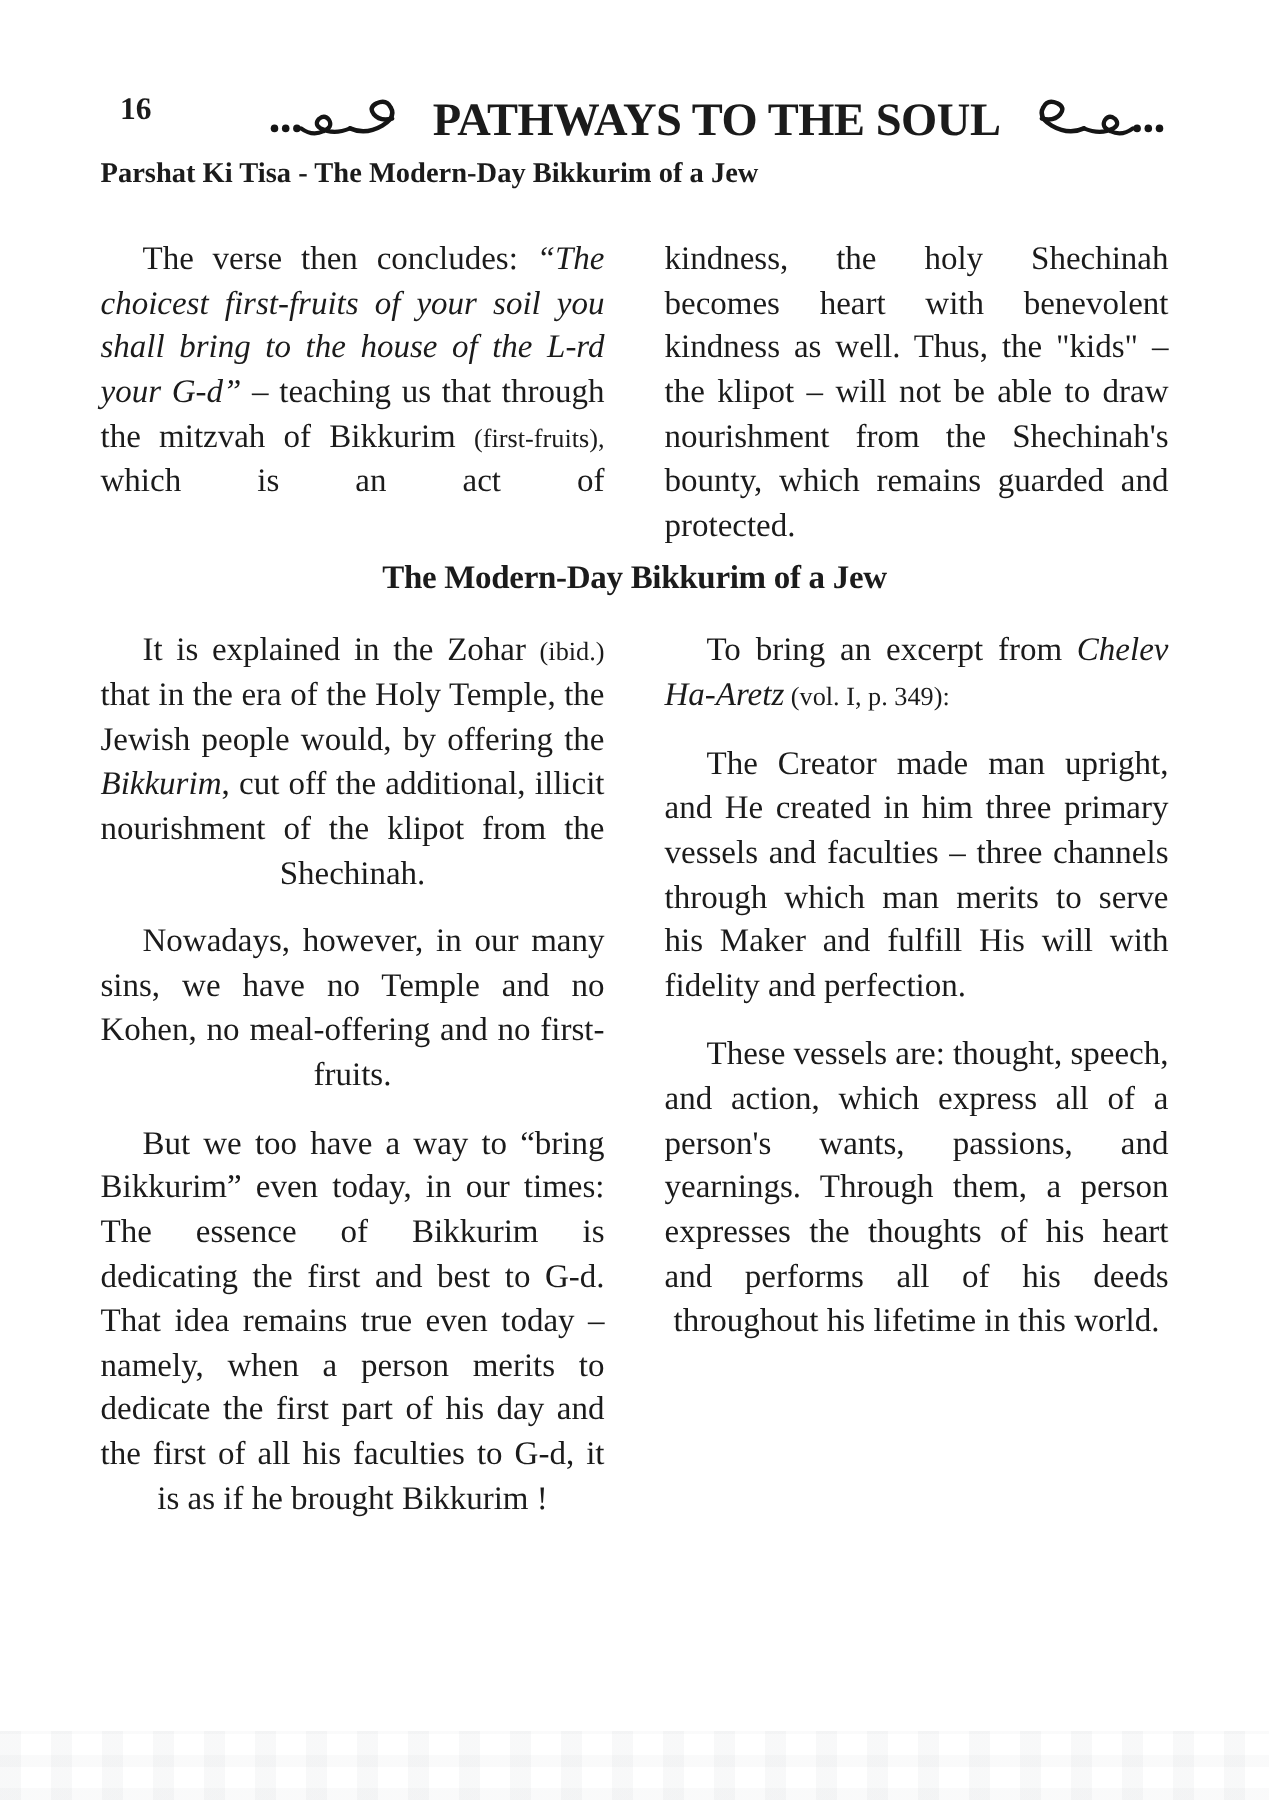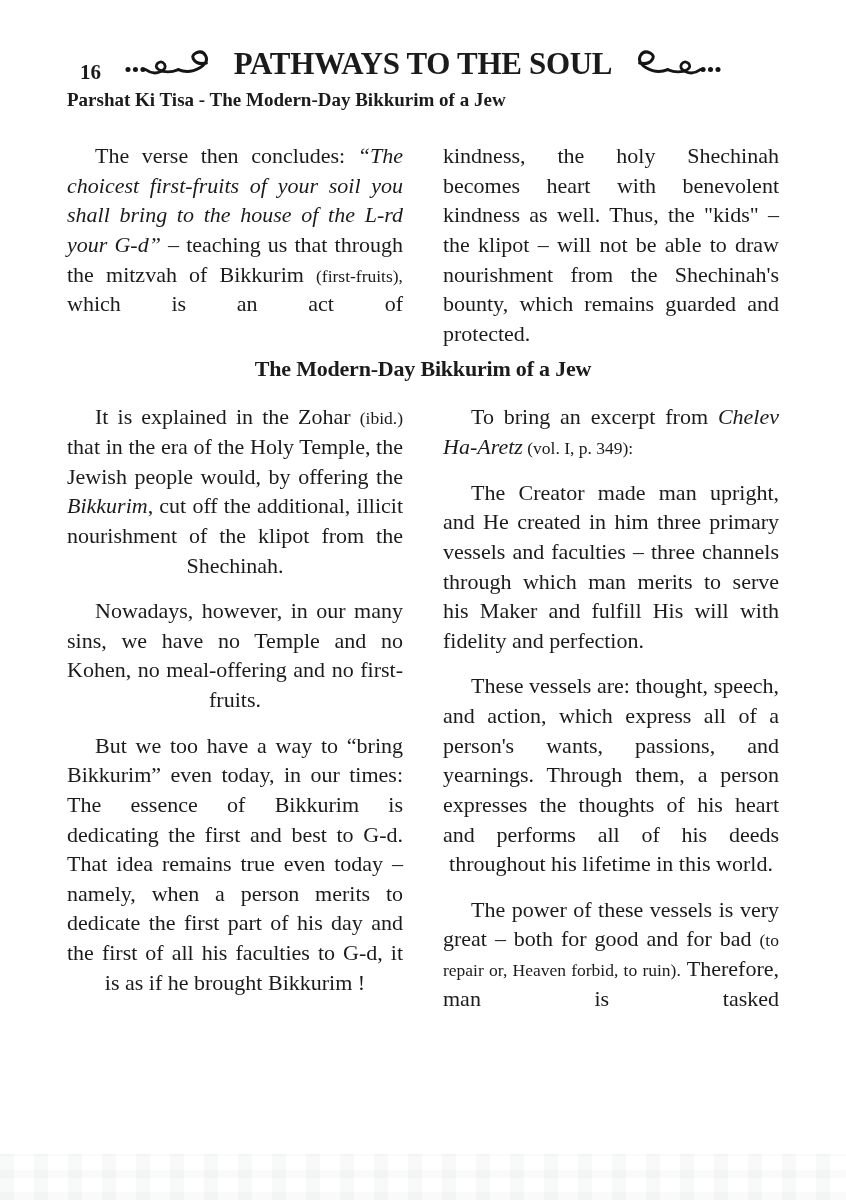--- a/index.html
+++ b/index.html
@@ -18,23 +18,24 @@
   
   .page-number {
     position: absolute;
     left: 80px;
     top: 60px;
     font-size: 21px;
     font-weight: 700;
   }
   .masthead {
     display: flex;
-    justify-content: center;
+    justify-content: flex-end;
     align-items: center;
     gap: 16px;
+    margin-top: 16px;
   }
   .masthead-title {
     font-size: 31px;
     font-weight: 700;
     white-space: nowrap;
     letter-spacing: -0.3px;
   }
   .flourish { width: 96px; height: 28px; flex: 0 0 auto; }
   .flourish.right { transform: scaleX(-1); }
   .subtitle {
@@ -124,20 +125,19 @@
     <div class="cols" style="margin-top:0;">
       <div class="col">
         <p class="indent last-center"><span>It is explained in the Zohar </span><span class="small">(ibid.)</span><span> that in the era of the Holy Temple, the Jewish people would, by offering the </span><em>Bikkurim</em><span>, cut off the additional, illicit nourishment of the klipot from the Shechinah.</span></p>
         <p class="indent last-center">Nowadays, however, in our many sins, we have no Temple and no Kohen, no meal-offering and no first-fruits.</p>
         <p class="indent last-center">But we too have a way to “bring Bikkurim” even today, in our times: The essence of Bikkurim is dedicating the first and best to G-d. That idea remains true even today – namely, when a person merits to dedicate the first part of his day and the first of all his faculties to G-d, it is as if he brought Bikkurim !</p>
       </div>
       <div class="col">
         <p class="indent"><span>To bring an excerpt from </span><em>Chelev Ha-Aretz</em><span class="small"> (vol. I, p. 349):</span></p>
         <p class="indent">The Creator made man upright, and He created in him three primary vessels and faculties – three channels through which man merits to serve his Maker and fulfill His will with fidelity and perfection.</p>
         <p class="indent last-center">These vessels are: thought, speech, and action, which express all of a person's wants, passions, and yearnings. Through them, a person expresses the thoughts of his heart and performs all of his deeds throughout his lifetime in this world.</p>
-        <p class="indent last-just"><span>The power of these vessels is very great – both for good and for bad </span><span class="small">(to repair or, Heaven forbid, to ruin).</span><span> Therefore, man is tasked</span></p>
       </div>
     </div>
 
   </div>
 
   <div class="scan-noise-band"></div>
 </div>
 
 </body></html>

